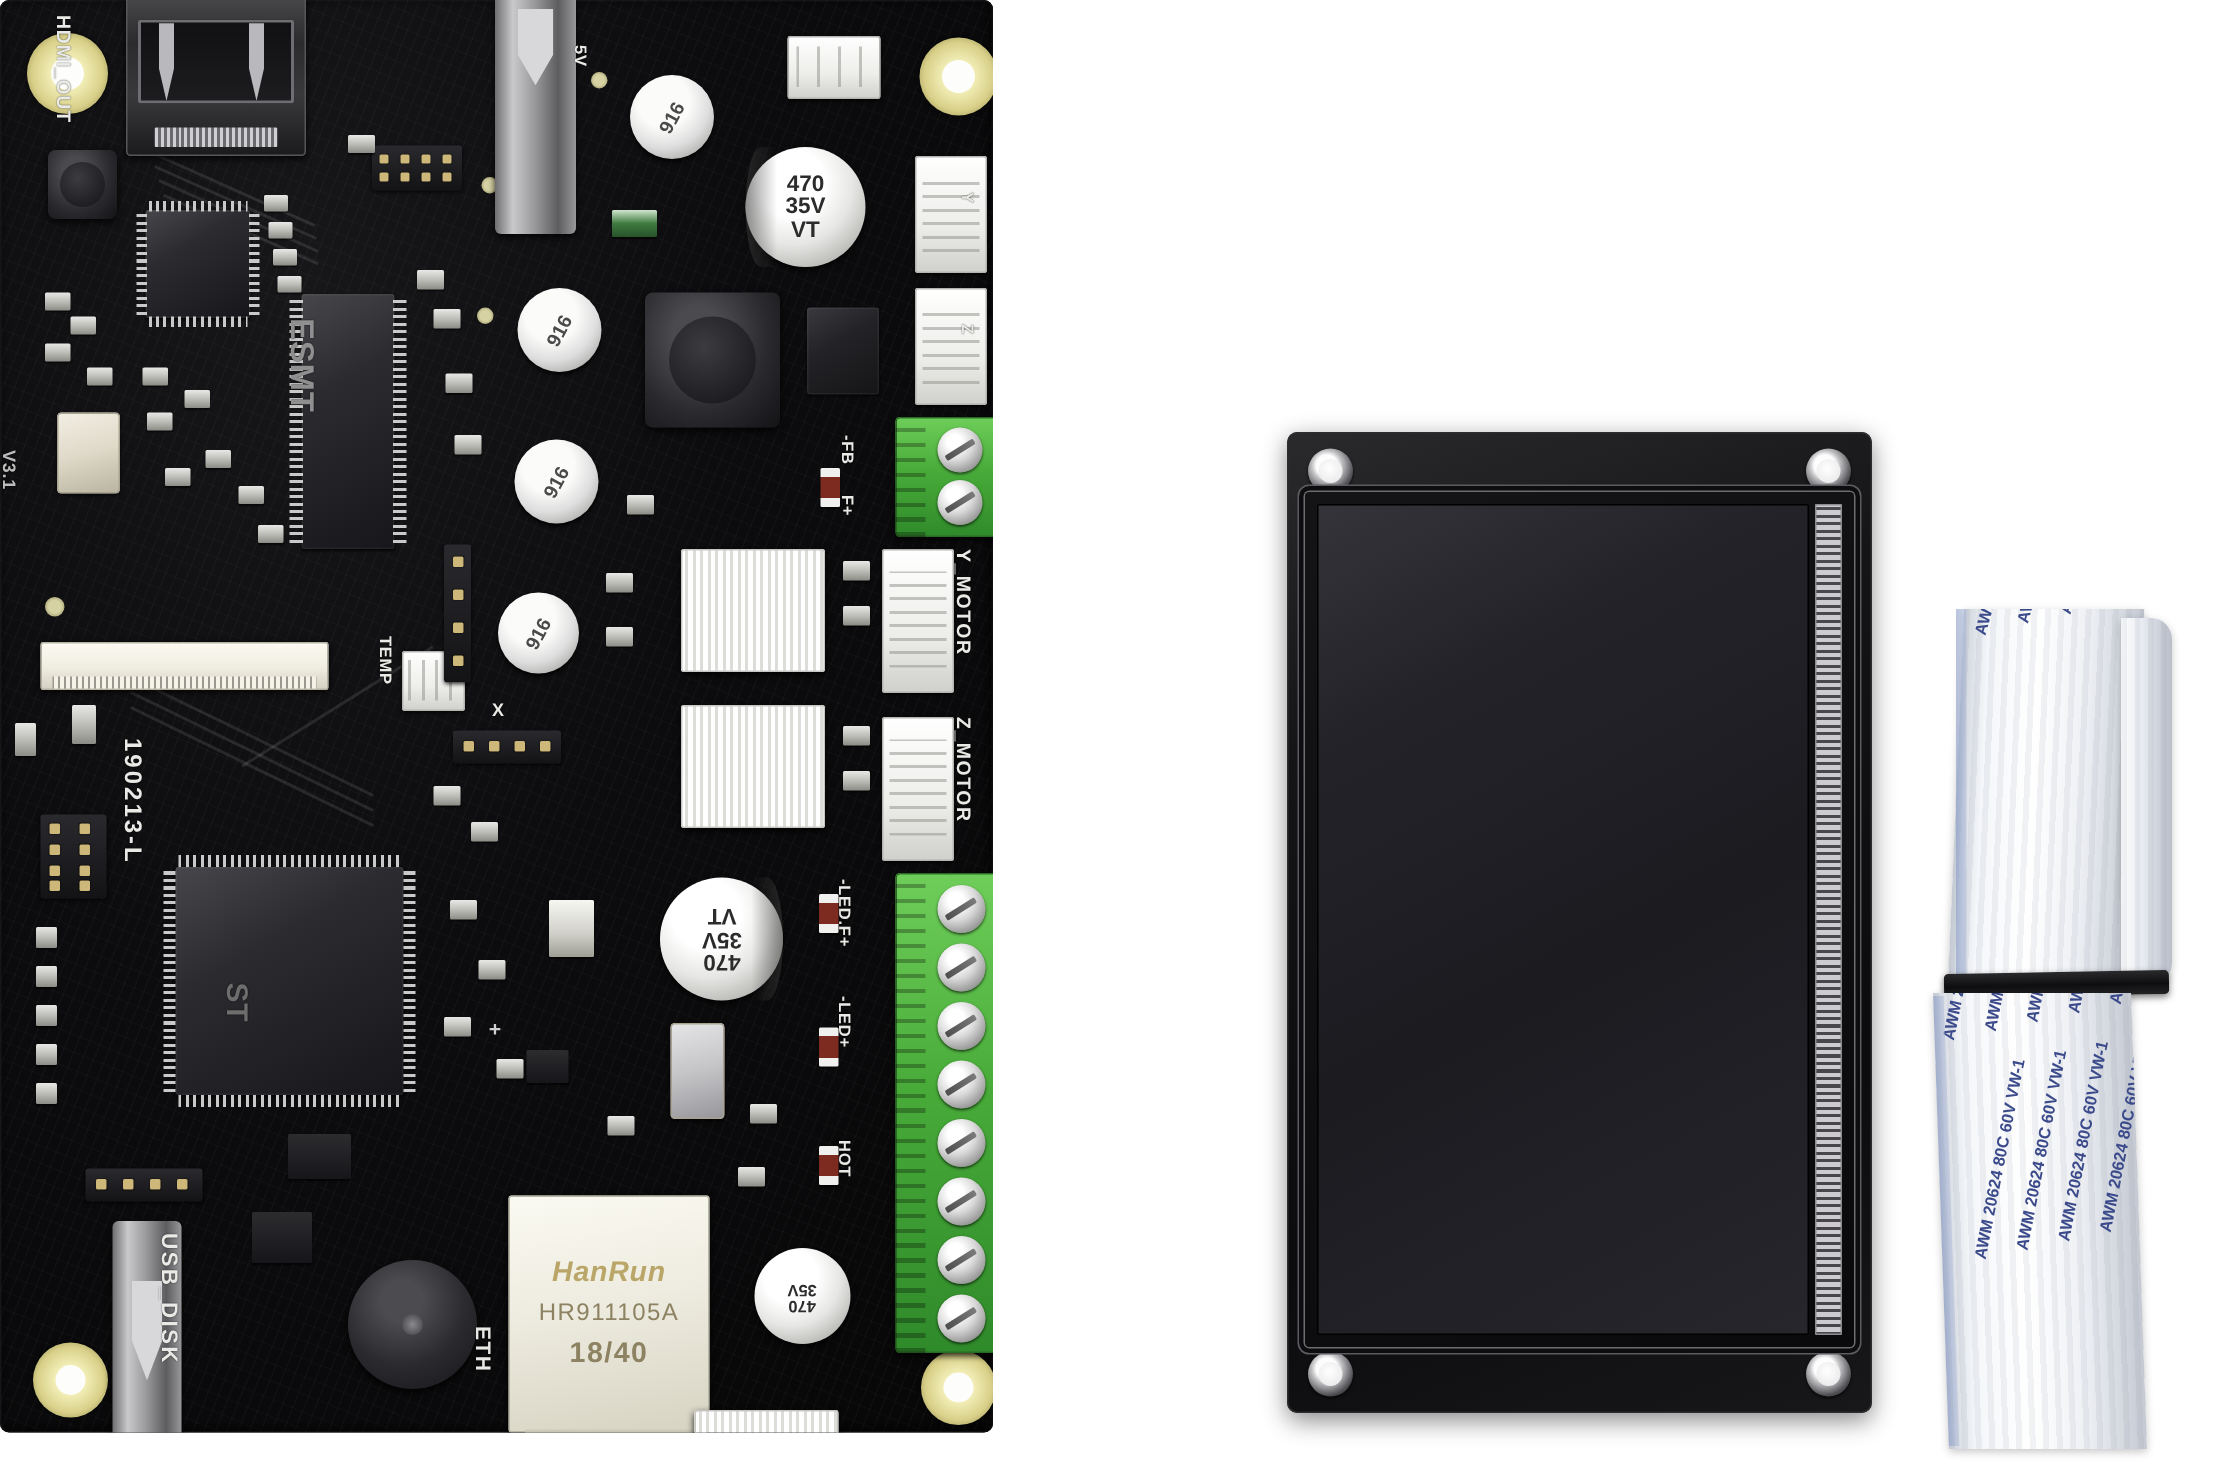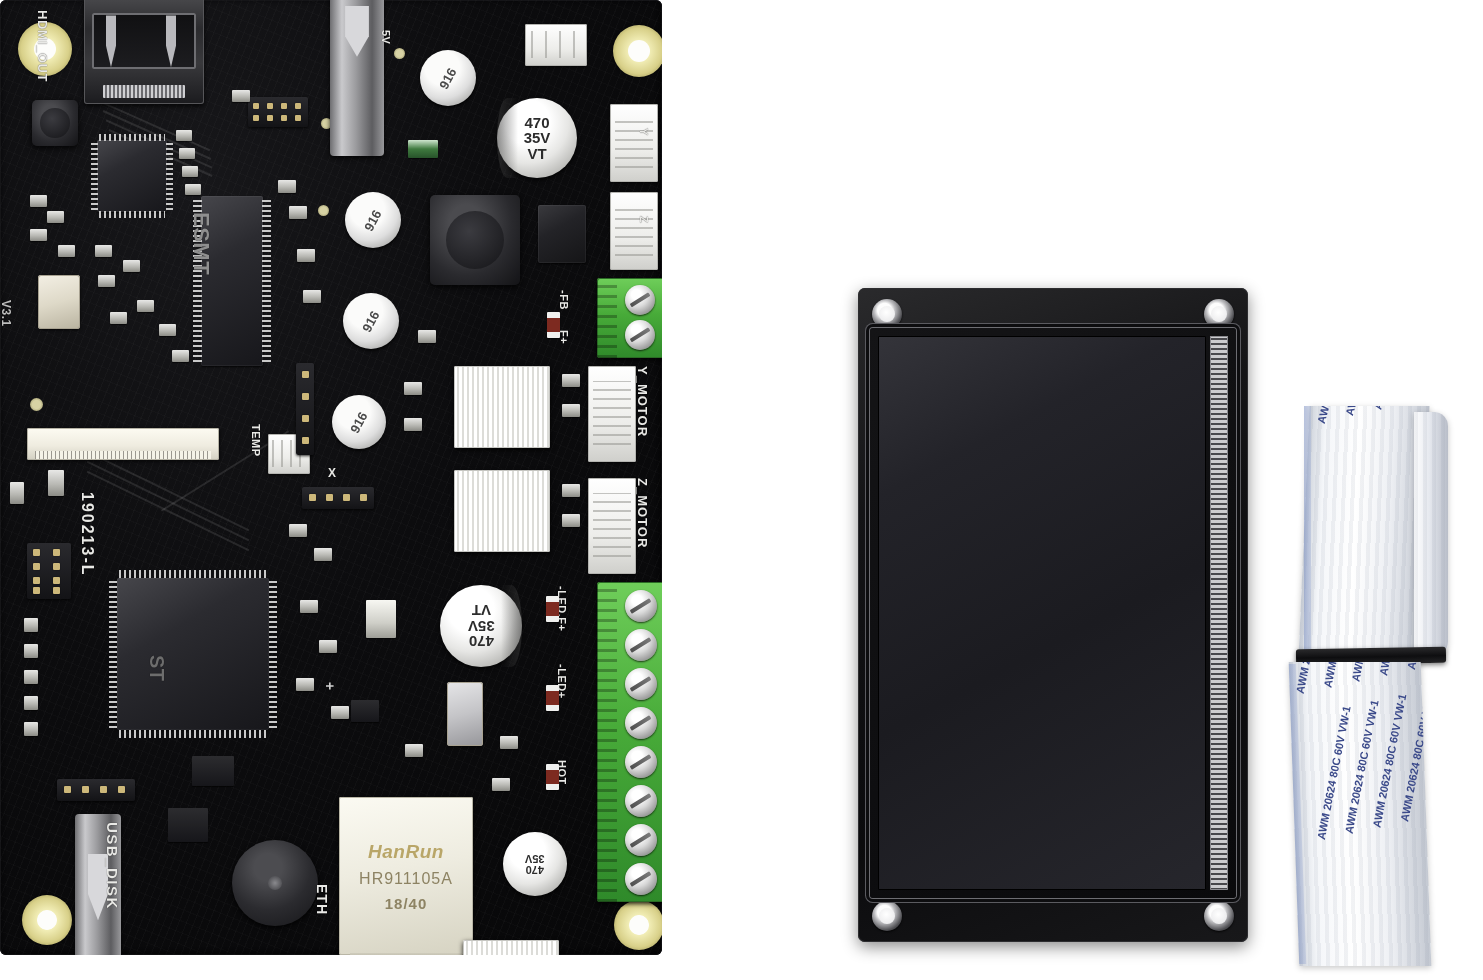--- a/index.html
+++ b/index.html
@@ -362,21 +362,21 @@
       <div class="slot" style="top:24%;height:40%;"></div>
     </div>
     <div class="silk" style="left:121px;top:822px;font-size:15px;transform:rotate(90deg);transform-origin:left top;letter-spacing:1.5px;">USB_DISK</div>
 
     <div class="buzz" style="left:232px;top:840px;width:86px;height:86px;"></div>
     <div class="silk" style="left:338px;top:682px;font-size:14px;color:#cfcfcf;transform:rotate(90deg);transform-origin:left top;">+</div>
 
     <div class="rj45" style="left:339px;top:797px;width:134px;height:158px;">
       <div class="brand" style="font-size:19px;text-align:right;">HanRun</div>
       <div class="pn" style="font-size:16px;">HR911105A</div>
-      <div class="dc" style="font-size:15px;">18/40</div>
+      <div class="dc" style="font-size:19px;">18/40</div>
     </div>
     <div class="silk" style="left:330px;top:884px;font-size:14px;transform:rotate(90deg);transform-origin:left top;letter-spacing:1px;">ETH</div>
 
     <div class="ecap" style="left:440px;top:585px;width:82px;height:82px;">
       <div class="band" style="left:auto;right:0;border-radius:0 50% 50% 0;background:linear-gradient(270deg,rgba(60,60,60,.55),rgba(60,60,60,0));"></div>
       <div class="txt" style="font-size:15px;position:relative;transform:rotate(180deg);">
         <div>470</div>
         <div>35V</div>
         <div>VT</div>
       </div>

